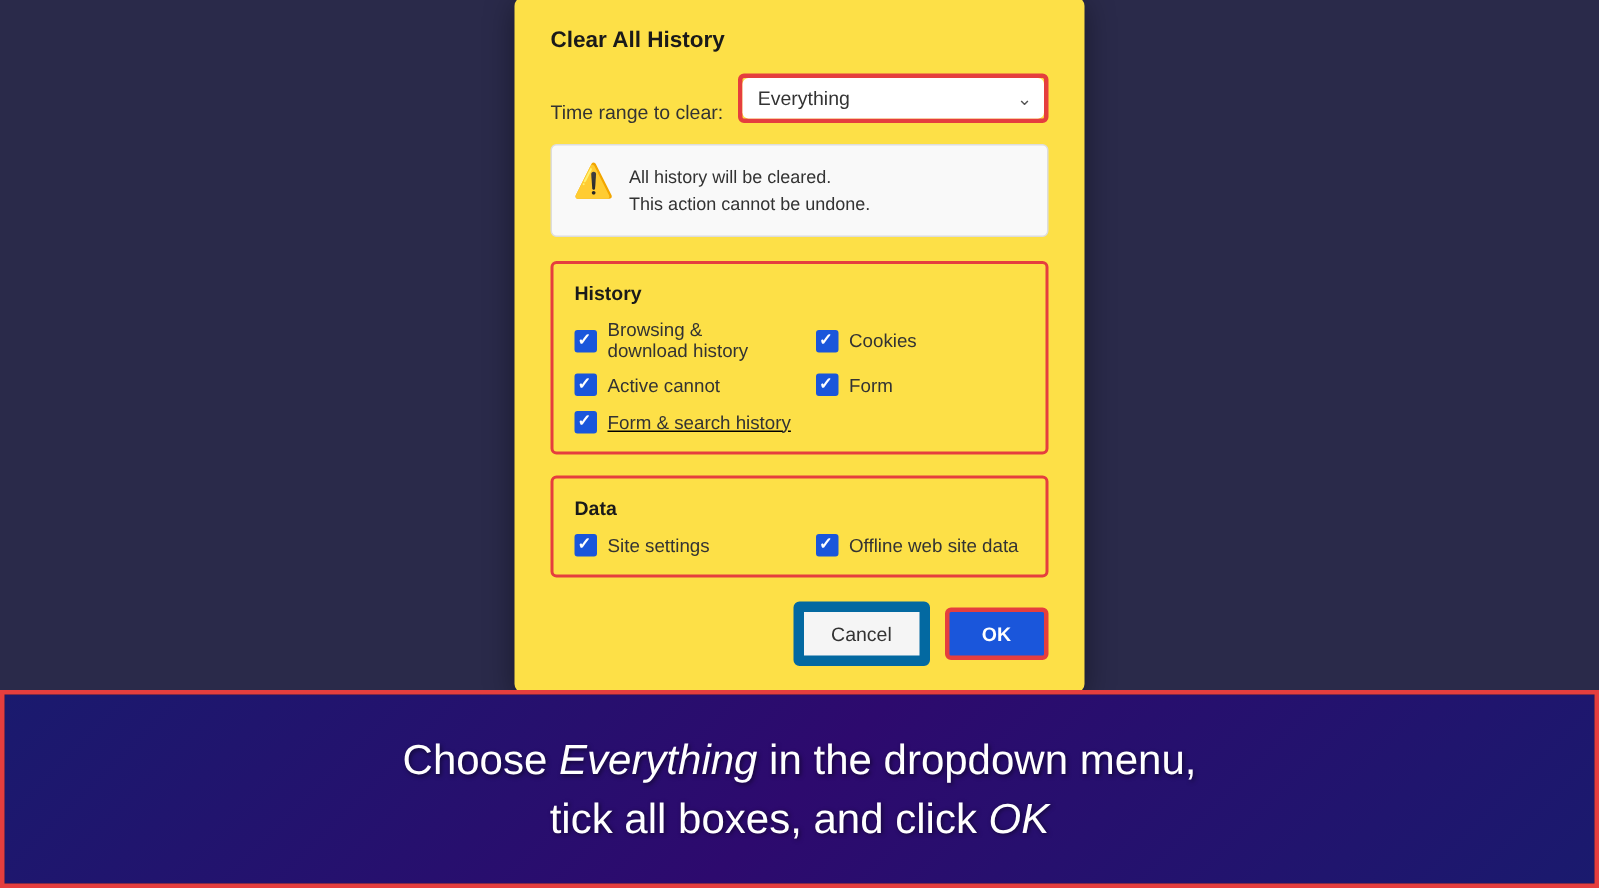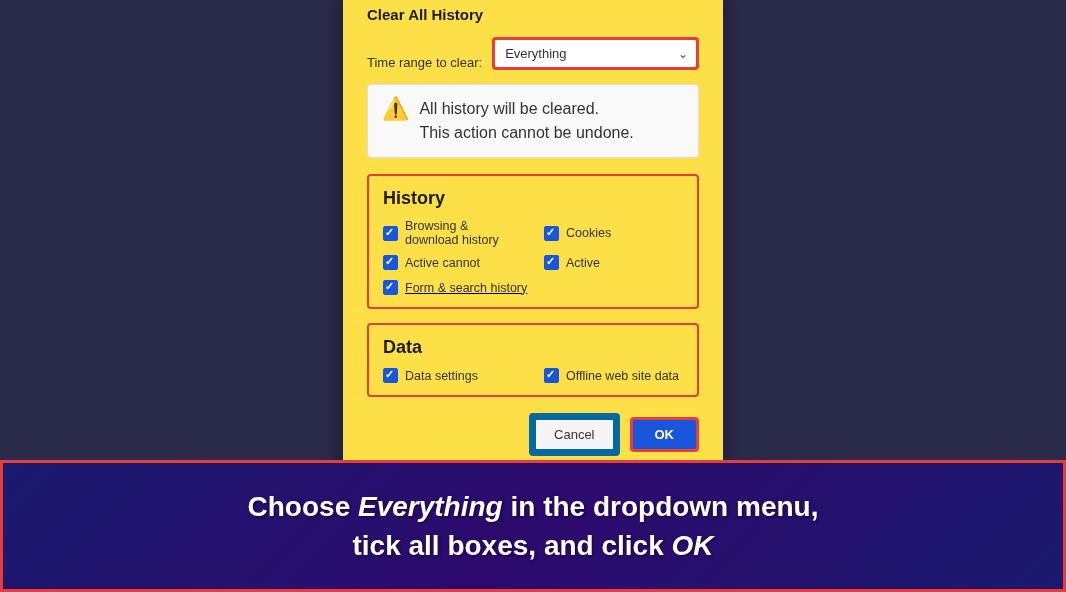--- a/index.html
+++ b/index.html
@@ -97,34 +97,34 @@
     }
 
     .warning-icon {
       font-size: 22px;
       line-height: 1;
       flex-shrink: 0;
       margin-top: 1px;
     }
 
     .warning-text {
-      font-size: 16px;
+      font-size: 12px;
       color: #333;
       line-height: 1.5;
     }
 
     .section-bordered {
       border: 2px solid #e53e3e;
       border-radius: 4px;
       padding: 12px 14px;
       margin-bottom: 14px;
     }
 
     .section-title {
-      font-size: 18px;
+      font-size: 13px;
       font-weight: bold;
       color: #1a1a1a;
       margin-bottom: 10px;
     }
 
     .checkbox-grid {
       display: grid;
       grid-template-columns: 1fr 1fr;
       gap: 8px 22px;
     }
@@ -186,21 +186,21 @@
       height: 132px;
       display: flex;
       align-items: center;
       justify-content: center;
       flex-direction: column;
       padding: 10px 30px;
     }
 
     .banner-text {
       font-size: 28px;
-      font-weight: 700;
+      font-weight: 400;
       color: #ffffff;
       text-align: center;
       line-height: 1.4;
       text-shadow: 1px 1px 3px rgba(0,0,0,0.5);
     }
 
     .banner-text em {
       font-style: italic;
       color: #ffffff;
     }
@@ -270,38 +270,38 @@
           <span class="checkbox-label">Cookies</span>
         </div>
 
         <div class="checkbox-item">
           <span class="checkbox-span"></span>
           <span class="checkbox-label">Active cannot</span>
         </div>
 
         <div class="checkbox-item">
           <span class="checkbox-span"></span>
-          <span class="checkbox-label">Active</span>
+          <span class="checkbox-label">Form</span>
         </div>
 
         <div class="checkbox-item form-search-row">
           <span class="checkbox-span"></span>
           <span class="checkbox-label">Form &amp; search history</span>
         </div>
 
       </div>
     </div>
 
     <div class="section-bordered data-section">
       <div class="section-title">Data</div>
       <div class="checkbox-grid">
 
         <div class="checkbox-item">
           <span class="checkbox-span"></span>
-          <span class="checkbox-label">Data settings</span>
+          <span class="checkbox-label">Site settings</span>
         </div>
 
         <div class="checkbox-item">
           <span class="checkbox-span"></span>
           <span class="checkbox-label">Offline web site data</span>
         </div>
 
       </div>
     </div>
 

